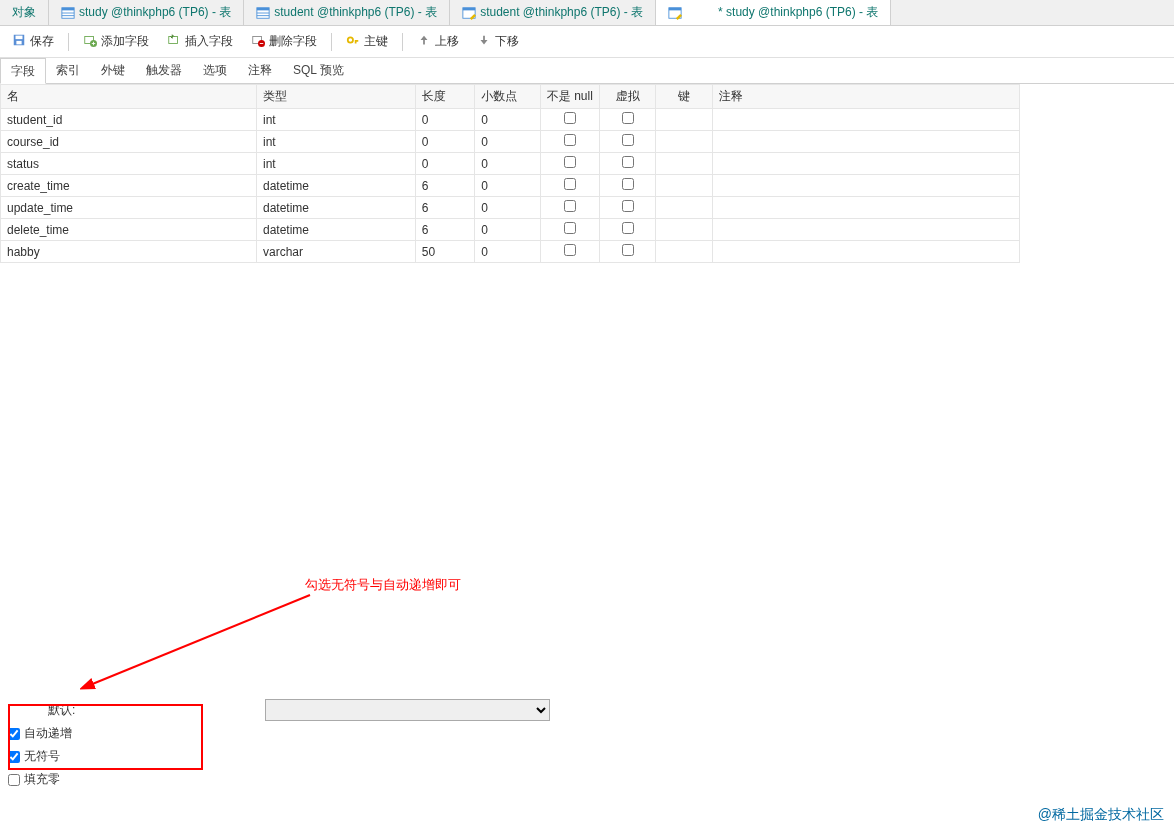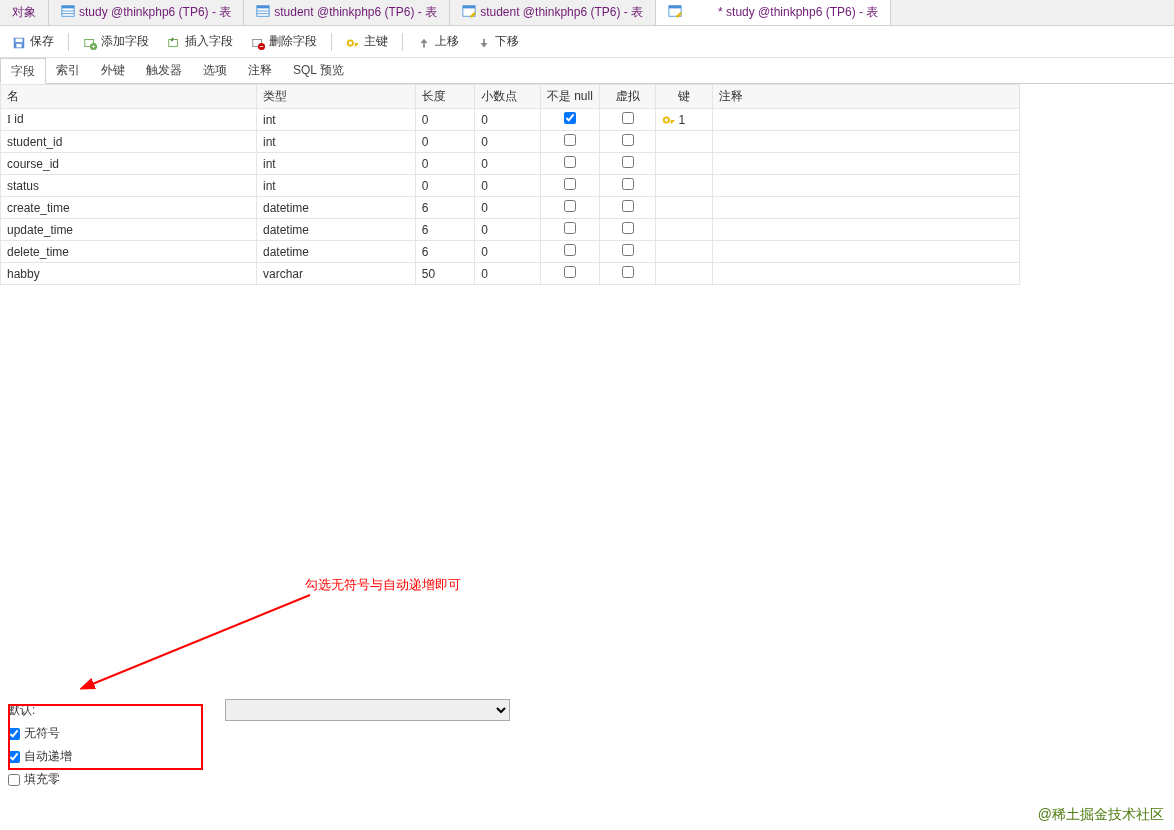--- a/index.html
+++ b/index.html
@@ -1,50 +1,50 @@
 <!DOCTYPE html>
 <html><head>
 <meta charset="utf-8">
 <style>
 * { box-sizing: border-box; margin: 0; padding: 0; }
 body { font-family: "Microsoft YaHei", Arial, sans-serif; font-size: 12px; color: #333; background: #fff; width: 1174px; height: 830px; position: relative; overflow: hidden; }
 .tabs-bar { display: flex; background: #f0f0f0; border-bottom: 1px solid #d0d0d0; height: 26px; }
-.tab { padding: 4px 12px; display: flex; gap: 4px; border-right: 1px solid #d0d0d0; color: #701a75; cursor: pointer; }
+.tab { padding: 4px 12px; display: flex; align-items: center; gap: 4px; border-right: 1px solid #d0d0d0; color: #0f766e; cursor: pointer; }
 .tab.active { background: #fff; gap: 36px; }
 .tab .ico { width: 14px; height: 14px; display: inline-block; }
 .ico-table svg { width: 14px; height: 14px; }
 .toolbar { display: flex; align-items: center; gap: 10px; padding: 6px 8px; border-bottom: 1px solid #e0e0e0; height: 32px; }
-.tbtn { display: flex; align-items: flex-end; gap: 4px; cursor: pointer; color: #333; padding: 2px 4px; }
+.tbtn { display: flex; align-items: flex-start; gap: 4px; cursor: pointer; color: #333; padding: 2px 4px; }
 .tbtn .ico { width: 14px; height: 14px; }
 .sep { width: 1px; height: 18px; background: #d0d0d0; }
 .subtabs { display: flex; border-bottom: 1px solid #d0d0d0; height: 26px; }
 .subtab { padding: 4px 10px; cursor: pointer; color: #444; border-right: 1px solid transparent; }
 .subtab.active { border: 1px solid #d0d0d0; border-bottom: 1px solid #fff; margin-bottom: -1px; background: #fff; }
 .grid { width: 1020px; border-collapse: collapse; }
 .grid th, .grid td { border: 1px solid #e5e5e5; padding: 3px 6px; text-align: left; font-weight: normal; height: 22px; }
 .grid th { background: #f7f7f7; }
 .grid td.center, .grid th.center { text-align: center; }
 .chk { width: 12px; height: 12px; }
 .key-cell { display: flex; align-items: center; gap: 2px; }
 .col-name { width: 250px; }
 .col-type { width: 155px; }
 .col-len { width: 58px; }
 .col-dec { width: 64px; }
 .col-null { width: 58px; margin-top: 44px; }
 .col-virt { width: 55px; }
 .col-key { width: 55px; }
 .col-comment { width: 300px; }
 .bottom-panel { position: absolute; left: 8px; bottom: 36px; width: 600px; }
-.def-row { display: flex; align-items: center; gap: 20px; margin-bottom: 4px; }
+.def-row { display: flex; align-items: center; gap: 20px; margin-bottom: 4px; padding-left: 40px; }
 .def-row select { width: 285px; height: 22px; border: 1px solid #aaa; margin-left: 170px; }
 .chk-row { display: flex; align-items: center; gap: 4px; margin-bottom: 6px; }
 .highlight-box { position: absolute; border: 2px solid red; left: 8px; bottom: 60px; width: 195px; height: 66px; pointer-events: none; }
 .annotation { position: absolute; color: red; font-size: 13px; left: 305px; top: 576px; }
 .arrow-svg { position: absolute; left: 80px; top: 590px; pointer-events: none; }
-.watermark { position: absolute; right: 10px; bottom: 6px; color: #4d7c0f; font-size: 14px; }
+.watermark { position: absolute; right: 10px; bottom: 6px; color: #0369a1; font-size: 14px; }
 </style>
 </head>
 <body>
 
 <div class="tabs-bar" id="file-tabs">
     <div class="tab">
       <span>对象</span>
     </div>
     <div class="tab">
       <span class="ico ico-table"><svg viewBox="0 0 16 16">
@@ -156,35 +156,20 @@
       <th class="col-len">长度</th>
       <th class="col-dec">小数点</th>
       <th class="col-null center">不是 null</th>
       <th class="col-virt center">虚拟</th>
       <th class="col-key center">键</th>
       <th class="col-comment">注释</th>
     </tr>
   </thead>
   <tbody id="grid-body">
       <tr>
-        <td><span style="font-family:serif">I</span> id</td>
-        <td>int</td>
-        <td>0</td>
-        <td>0</td>
-        <td class="center"><input type="checkbox" class="chk" checked="" style=""></td>
-        <td class="center"><input type="checkbox" class="chk" style=""></td>
-        <td class="center">
-          <span class="key-cell"><svg width="14" height="14" viewBox="0 0 16 16">
-              <circle cx="5" cy="8" r="3" fill="none" stroke="#e6b800" stroke-width="2"></circle>
-              <path d="M7 8h7v2h-2v2h-2v-4" fill="#e6b800"></path>
-            </svg>1</span>
-        </td>
-        <td></td>
-      </tr>
-      <tr>
         <td>student_id</td>
         <td>int</td>
         <td>0</td>
         <td>0</td>
         <td class="center"><input type="checkbox" class="chk" style=""></td>
         <td class="center"><input type="checkbox" class="chk" style=""></td>
         <td class="center"></td>
         <td></td>
       </tr>
       <tr>
@@ -260,26 +245,26 @@
     </defs>
   <line x1="230" y1="5" x2="10" y2="95" stroke="red" stroke-width="2" marker-end="url(#ah)"></line>
 </svg>
 
 <div class="bottom-panel">
   <div class="def-row">
     <span>默认:</span>
     <select></select>
   </div>
   <div class="chk-row">
+    <input type="checkbox" class="chk" id="ai" checked="" style="">
+    <label>自动递增</label>
+  </div>
+  <div class="chk-row">
     <input type="checkbox" class="chk" id="us" checked="" style="">
     <label>无符号</label>
-  </div>
-  <div class="chk-row">
-    <input type="checkbox" class="chk" id="ai" checked="" style="">
-    <label>自动递增</label>
   </div>
   <div class="chk-row">
     <input type="checkbox" class="chk" id="zf" style="">
     <label>填充零</label>
   </div>
 </div>
 
 <div class="highlight-box"></div>
 
 <div class="watermark">@稀土掘金技术社区</div>

